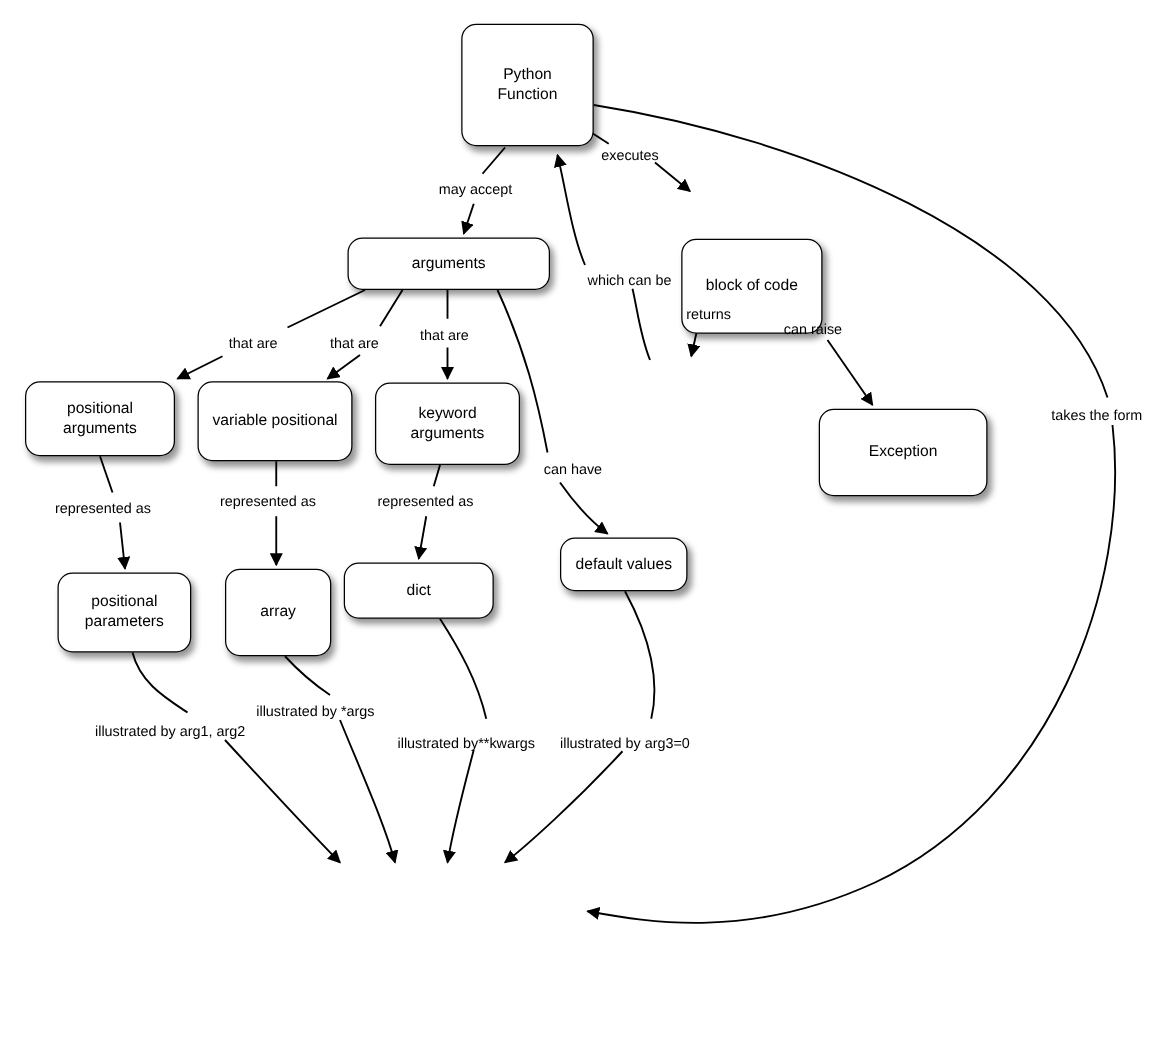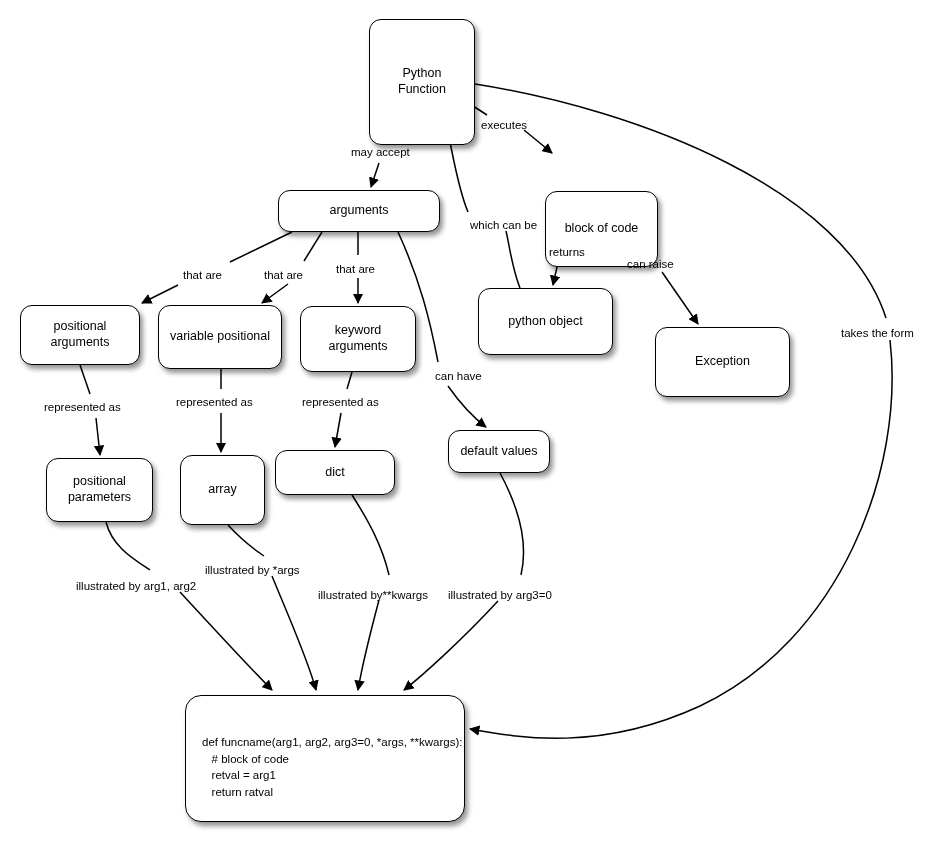--- a/index.html
+++ b/index.html
@@ -128,36 +128,33 @@
       <path d="M 272 576 C 290 620 308 660 316 690" marker-end="url(#ah)"></path>
 
       <path d="M 352 495 C 368 520 382 545 389 575"></path>
       <path d="M 379 600 C 370 634 362 666 358 690" marker-end="url(#ah)"></path>
 
       <path d="M 500 473 C 520 510 528 545 521 575"></path>
       <path d="M 498 601 C 462 640 422 676 404 690" marker-end="url(#ah)"></path>
     </g>
   </svg>
 
-  <div class="node" style="left:369px; top:19px; width:106px; height:126px;">
+  <div class="node" style="left:369px; top:19px; width:106px; height:98px;">
     <span class="node-label">Python
 Function</span>
   </div>
 
   <div class="node" style="left:278px; top:190px; width:162px; height:42px;">
     <span class="node-label">arguments</span>
   </div>
 
   <div class="node" style="left:545px; top:155px; width:113px; height:76px;margin-top:36px;">
     <span class="node-label">block of code</span>
   </div>
 
-  <div class="node" style="left:478px; top:288px; width:135px; height:67px;">
-    <span class="node-label">python object</span>
-  </div>
 
   <div class="node" style="left:655px; top:327px; width:135px; height:70px;">
     <span class="node-label">Exception</span>
   </div>
 
   <div class="node" style="left:20px; top:305px; width:120px; height:60px;">
     <span class="node-label">positional
 arguments</span>
   </div>
 
@@ -179,26 +176,20 @@
   </div>
 
   <div class="node" style="left:180px; top:455px; width:85px; height:70px;text-align:center;">
     <span class="node-label">array</span>
   </div>
 
   <div class="node" style="left:275px; top:450px; width:120px; height:45px;">
     <span class="node-label">dict</span>
   </div>
 
-  <div class="node code" style="left:185px; top:695px; width:280px; height:127px;">
-    <span class="node-label">def funcname(arg1, arg2, arg3=0, *args, **kwargs):
-   # block of code
-   retval = arg1
-   return ratval</span>
-  </div>
 
   <div class="edge-label" style="left:351px; top:146px;">may accept</div>
   <div class="edge-label" style="left:481px; top:119px;">executes</div>
   <div class="edge-label" style="left:470px; top:219px;">which can be</div>
   <div class="edge-label" style="left:549px; top:246px;">returns</div>
   <div class="edge-label" style="left:627px; top:258px;">can raise</div>
   <div class="edge-label" style="left:841px; top:327px;">takes the form</div>
   <div class="edge-label" style="left:183px; top:269px;">that are</div>
   <div class="edge-label" style="left:264px; top:269px;">that are</div>
   <div class="edge-label" style="left:336px; top:263px;">that are</div>

